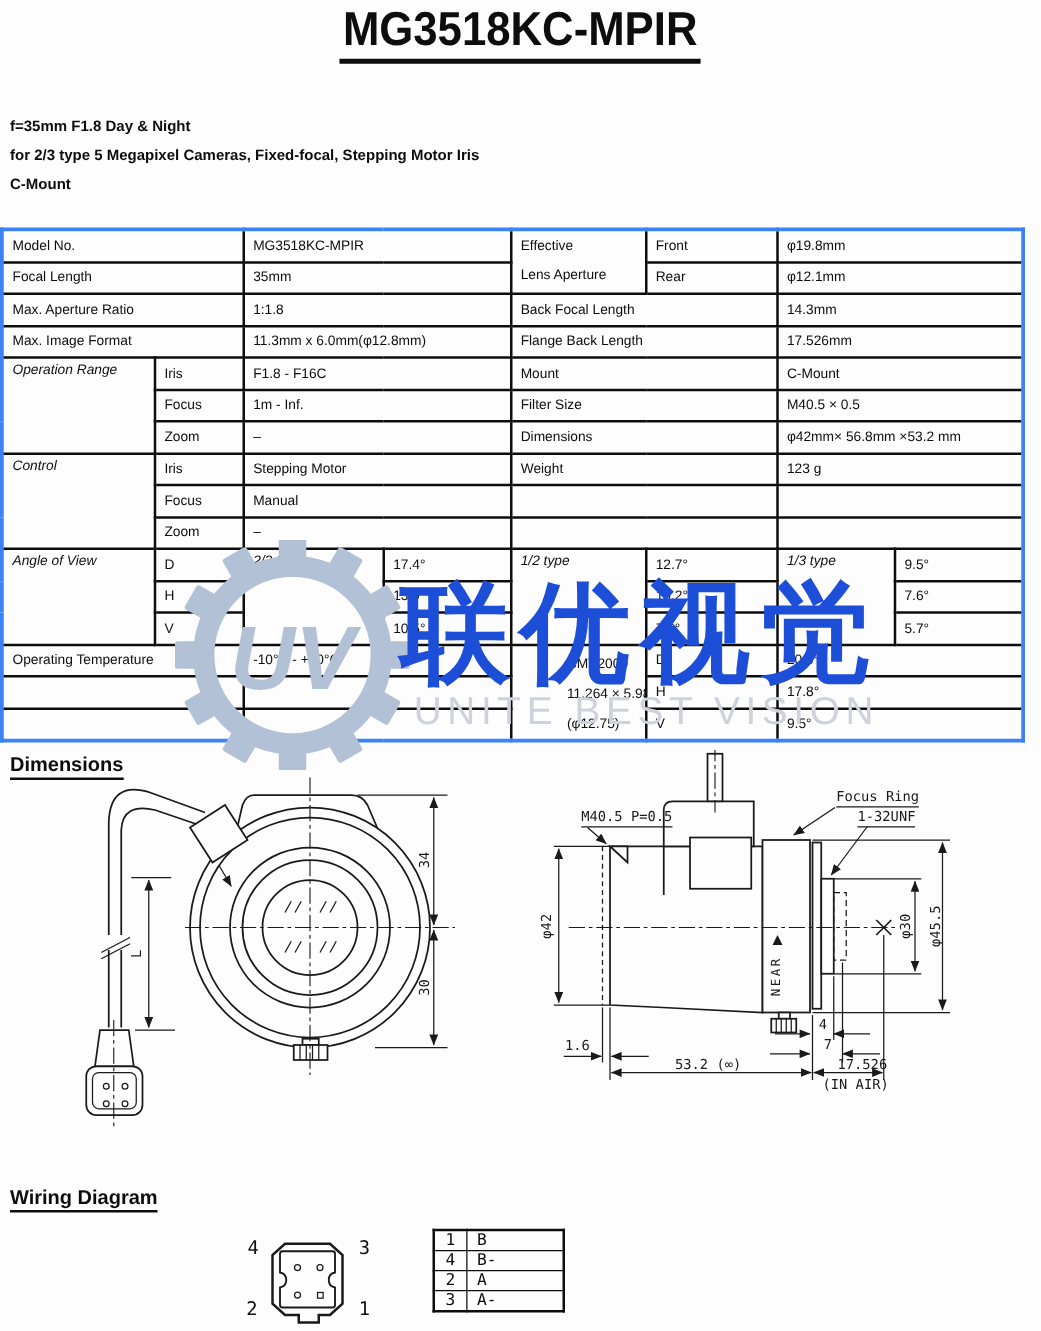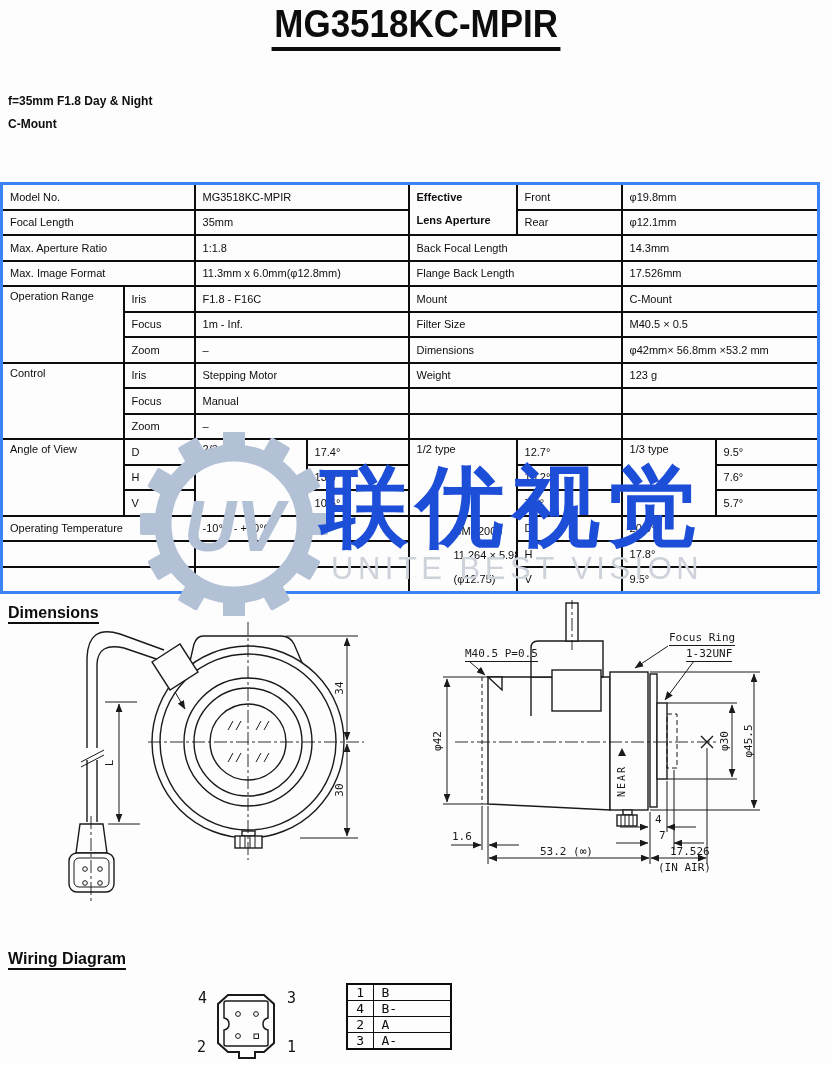--- a/index.html
+++ b/index.html
@@ -19,22 +19,22 @@
   
   table.spec {
     position:absolute; left:0; top:182px; width:817px;
     border-collapse:collapse; table-layout:fixed; font-size:11px;
     border:3px solid #3b82f6;
   }
   table.spec td {
     border:2px solid #0d0d0d; height:23.5px; padding:0 2px 0 7px;
     vertical-align:middle; white-space:nowrap; overflow:hidden; background:transparent;
   }
-  table.spec td.vtop { vertical-align:top; padding-top:3px; }
-  table.spec td.two-line { line-height:23px; padding-top:1px; vertical-align:top;font-weight:bold; }
+  table.spec td.vtop { vertical-align:top; padding-top:3px;font-style:italic; }
+  table.spec td.two-line { line-height:23px; padding-top:1px; vertical-align:top; }
   table.spec td.sensor-cell { vertical-align:top; line-height:24px; padding-top:2px;padding-left:44px; }
   
   .wm { position:absolute; pointer-events:none; z-index:30; }
   .wm-cjk { left:320px; top:448px; font-size:88px; font-weight:bold; color:#1d4ed8; letter-spacing:8px; white-space:nowrap; }
   .wm-latin { left:331px; top:551px; font-size:31px; color:#cdd2db; letter-spacing:4.5px; white-space:nowrap; }
   
   .sec-head { position:absolute; margin:0; font-size:16px; font-weight:bold; }
   .sec-head span { border-bottom:2.5px solid #0d0d0d; padding-bottom:1px; }
   .head-dimensions { left:8px; top:604px; }
   .head-wiring { left:8px; top:950px; }
@@ -70,20 +70,21 @@
 <body>
 
 <div class="page">
 
   <h1 class="title">
     <span>MG3518KC-MPIR</span>
   </h1>
 
   <div class="subtitle">
     <div>f=35mm F1.8 Day &amp; Night</div>
+    <div>for 2/3 type 5 Megapixel Cameras, Fixed-focal, Stepping Motor Iris</div>
     <div>C-Mount</div>
   </div>
 
   <table class="spec">
     <colgroup>
       <col style="width:122px">
         <col style="width:71px">
         <col style="width:112px">
         <col style="width:102px">
       <col style="width:108px">

